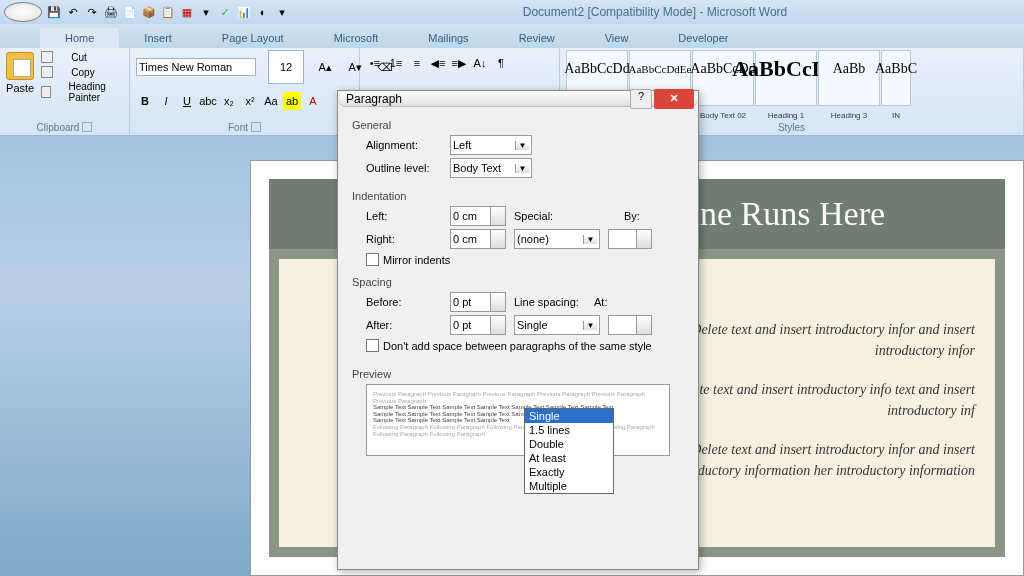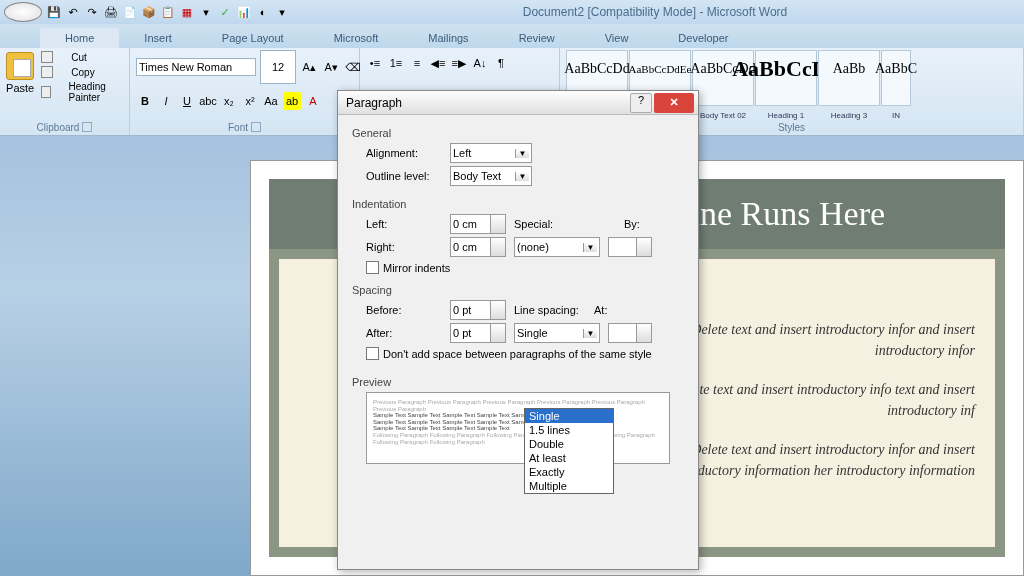--- a/index.html
+++ b/index.html
@@ -60,21 +60,21 @@
 .style-box.heading .style-preview{font-size:19px;font-weight:bold;}
 .style-name{font-size:8px;color:#335;margin-top:26px;}
 .doc-area{position:absolute;left:250px;top:160px;right:0;bottom:0;background:#fff;border:1px solid #999;}
 .doc-inner{position:absolute;inset:18px;background:#f5f0df;border:10px solid #8c9684;}
 .doc-header{height:80px;background:#6f7d72;margin:-10px -10px 0;border-bottom:10px solid #8c9684;display:flex;align-items:center;padding-left:380px;}
 .doc-headline{font-family:"Times New Roman",serif;font-size:34px;color:#fff;}
 .doc-body{padding:60px 20px 0 380px;font-family:"Times New Roman",serif;font-size:14px;font-style:italic;text-align:right;color:#333;line-height:1.5;}
 .doc-body p{margin:0 0 18px;}
 
 .dialog{position:absolute;left:337px;top:90px;width:362px;height:480px;background:#f0f0f0;border:1px solid #888;box-shadow:2px 2px 8px rgba(0,0,0,0.3);}
-.dialog-title{height:24px;background:linear-gradient(#fefefe,#e0e0e0);display:flex;align-items:center;padding:0 4px;border-bottom:1px solid #bbb;}
+.dialog-title{height:16px;background:linear-gradient(#fefefe,#e0e0e0);display:flex;align-items:center;padding:0 4px;border-bottom:1px solid #bbb;border-radius:13px;}
 .dialog-title-text{flex:1;font-size:12px;padding-left:4px;}
 .dialog-help{width:22px;height:20px;border:1px solid #aaa;background:#eee;text-align:center;border-radius:2px;margin-right:2px;}
 .dialog-close{width:40px;height:20px;background:#d9453a;border-radius:2px;color:#fff;text-align:center;font-weight:bold;line-height:18px;}
 .dialog-tabs{display:flex;margin:6px 6px 0;border-bottom:1px solid #aaa;}
 .dtab{padding:4px 10px;border:1px solid #aaa;border-bottom:none;background:#e4e4e4;margin-right:-1px;font-size:11px;}
 .dtab.active{background:#f0f0f0;position:relative;top:1px;}
 .dialog-body{padding:8px 14px;}
 .sec-label{font-size:11px;color:#444;margin:4px 0;}
 .frow{display:flex;align-items:center;margin:3px 0 3px 14px;gap:8px;}
 .flabel{width:76px;font-size:11px;}
@@ -148,21 +148,21 @@
       </div>
     </div>
     <div class="group-label">
         <span>Clipboard</span>
         <span class="launcher"></span>
       </div>
   </div>
 
   <div class="group" style="width:230px">
     <div class="group-body" style="flex-direction:column">
-      <div style="display:flex;gap:4px;align-items:center">
+      <div style="display:flex;gap:12px;align-items:center">
         <input class="font-select" value="Times New Roman" style="">
         <input class="size-select" value="12" style="">
         <span class="fb">A▴</span>
         <span class="fb">A▾</span>
         <span class="fb">⌫</span>
       </div>
       <div class="btnrow">
         <span class="fb">
             <b>B</b>
           </span>

